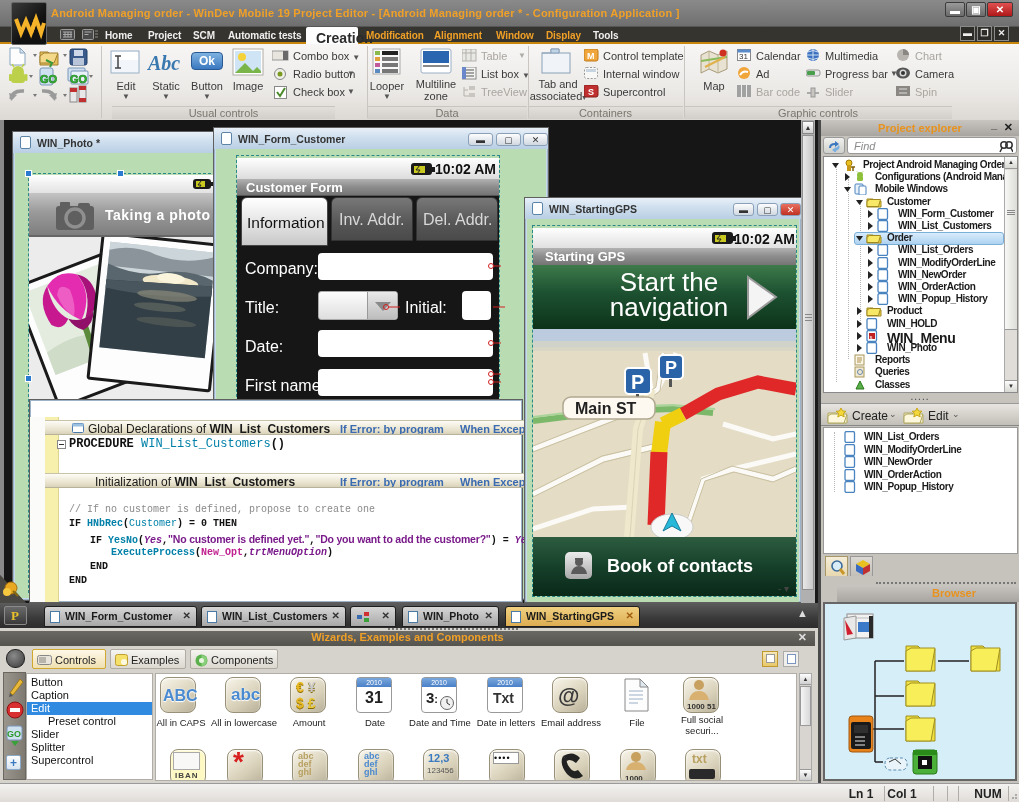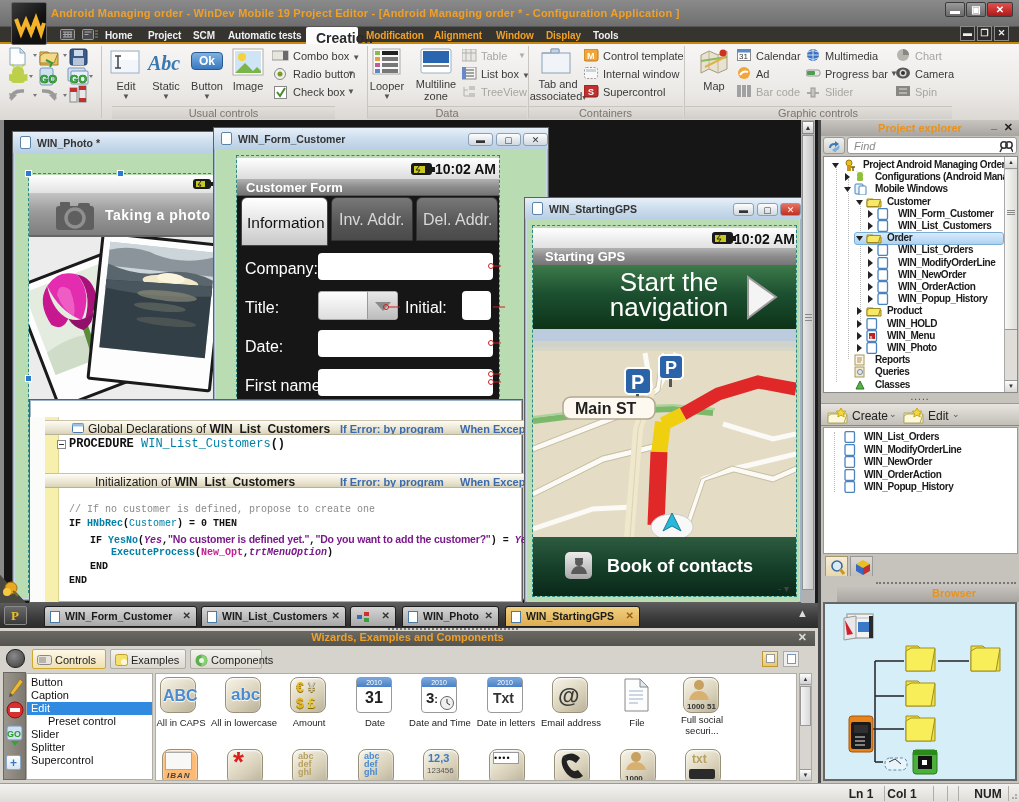--- a/index.html
+++ b/index.html
@@ -650,21 +650,21 @@
       </svg>
     <span style="left:22px;">Controls</span>
     </div>
   <div class="abs wtab" style="left:110px;width:76px;">
     <svg style="position:absolute;left:4px;top:4px" width="13" height="12">
         <rect x="0.5" y="0.5" width="12" height="11" rx="2" fill="#f5e06a" stroke="#c0a030"></rect>
         <circle cx="9" cy="8" r="3" fill="#fff" opacity="0.8"></circle>
       </svg>
     <span style="left:20px;">Examples</span>
     </div>
-  <div class="abs wtab" style="left:190px;width:72px;">
+  <div class="abs wtab" style="left:190px;width:88px;">
     <svg style="position:absolute;left:4px;top:4px" width="13" height="13">
         <circle cx="6.5" cy="6.5" r="6" fill="#5ab04a"></circle>
         <path d="M6.5 1 a5.5 5.5 0 0 1 0 11" fill="#8ad07a"></path>
         <circle cx="6.5" cy="6.5" r="2.5" fill="#e8f4e0"></circle>
       </svg>
     <span style="left:20px;">Components</span>
     </div>
   <div class="abs" style="left:762px;top:651px;width:16px;height:16px;background:linear-gradient(#f8e8b8,#e8c86a);border:1px solid #c09830;">
       <div style="position:absolute;left:3px;top:2px;width:9px;height:9px;background:#fff;border:1px solid #999;"></div>
     </div>
@@ -740,21 +740,21 @@
           <path d="M22 2 l8 8 h-8 z" fill="#e0e8f0" stroke="#888"></path>
           <path d="M11 14 h14 M11 18 h14 M11 22 h14 M11 26 h9" stroke="#9ab0c8"></path>
         </svg></div>
     <div class="wlabel" style="left:436px;top:43px;">File</div>
     <div class="wicon" style="left:527px;top:3px;"><svg width="31" height="22">
           <circle cx="15" cy="7" r="5" fill="#c8a060"></circle>
           <path d="M5 22 q2 -9 10 -9 q8 0 10 9 z" fill="#d8b070"></path>
         </svg><div style="position:absolute;left:3px;bottom:1px;font-size:8px;font-weight:bold;color:#333;">1000 51</div></div>
     <div class="wlabel" style="left:501px;top:40px;white-space:normal;line-height:11px;">Full social<br>securi...</div>
 
-    <div class="wicon" style="left:6px;top:75px;background:#fdba74;font-style:italic;"><div style="position:absolute;left:2px;top:2px;width:27px;height:18px;background:#f8f8f6;border:1px solid #aaa;"></div><path><div style="position:absolute;left:4px;top:21px;font-size:8px;font-weight:bold;color:#444;letter-spacing:1px;">IBAN</div></path></div>
+    <div class="wicon" style="left:14px;top:75px;background:#fef9c3;"><div style="position:absolute;left:2px;top:2px;width:27px;height:18px;background:#f8f8f6;border:1px solid #aaa;"></div><path><div style="position:absolute;left:4px;top:21px;font-size:8px;font-weight:bold;color:#444;letter-spacing:1px;">IBAN</div></path></div>
     <div class="wicon" style="left:71px;top:75px;">
         <div style="position:absolute;left:5px;top:-4px;font-size:28px;font-weight:bold;color:#d82020;">*</div>
       </div>
     <div class="wicon" style="left:136px;top:75px;">
         <div style="position:absolute;left:5px;top:2px;font-size:9px;font-weight:bold;color:#b8a060;line-height:8px;">abc<br>def<br>ghl</div>
       </div>
     <div class="wicon" style="left:202px;top:75px;">
         <div style="position:absolute;left:5px;top:2px;font-size:9px;font-weight:bold;color:#4a8ad0;line-height:8px;">abc<br>def<br>ghl</div>
       </div>
     <div class="wicon" style="left:267px;top:75px;">
@@ -918,21 +918,21 @@
         </svg>
       <div class="abs" style="left:63px;top:160.6px;font-size:10px;font-weight:bold;color:#1a1a1a;white-space:nowrap;letter-spacing:-0.4px;">WIN_HOLD</div>
       <svg class="abs" style="left:32px;top:174.8px" width="8" height="9">
           <path d="M1 0 L6 4 L1 8 z" fill="#222"></path>
         </svg>
       <svg class="abs" style="left:42px;top:172.79999999999998px" width="12" height="12">
           <rect x="1" y="0.5" width="9.5" height="11" rx="1.5" fill="#fff" stroke="#4a84c0" stroke-width="1.3"></rect>
           <rect x="3" y="3" width="6" height="6" fill="#c02020"></rect>
           <text x="3.5" y="8.5" font-size="6" fill="#fff" font-family="Liberation Sans">s</text>
         </svg>
-      <div class="abs" style="left:63px;top:172.8px;font-size:10px;font-weight:bold;color:#1a1a1a;white-space:nowrap;letter-spacing:-0.4px;">WIN_Menu</div>
+      <div class="abs" style="left:63px;top:172.8px;font-size:14px;font-weight:bold;color:#1a1a1a;white-space:nowrap;letter-spacing:-0.4px;">WIN_Menu</div>
       <svg class="abs" style="left:32px;top:187.0px" width="8" height="9">
           <path d="M1 0 L6 4 L1 8 z" fill="#222"></path>
         </svg>
       <svg class="abs" style="left:42px;top:184.99999999999997px" width="12" height="12">
           <rect x="1" y="0.5" width="9.5" height="11" rx="1.5" fill="#fff" stroke="#4a84c0" stroke-width="1.3"></rect>
         </svg>
       <div class="abs" style="left:63px;top:185.0px;font-size:10px;font-weight:bold;color:#1a1a1a;white-space:nowrap;letter-spacing:-0.4px;">WIN_Photo</div>
       <svg class="abs" style="left:30px;top:197.19999999999996px" width="12" height="12">
           <rect x="1" y="1" width="9" height="10" fill="#f8f4e8" stroke="#a89858"></rect>
           <path d="M3 4 h5 M3 6 h5 M3 8 h4" stroke="#b09048"></path>

